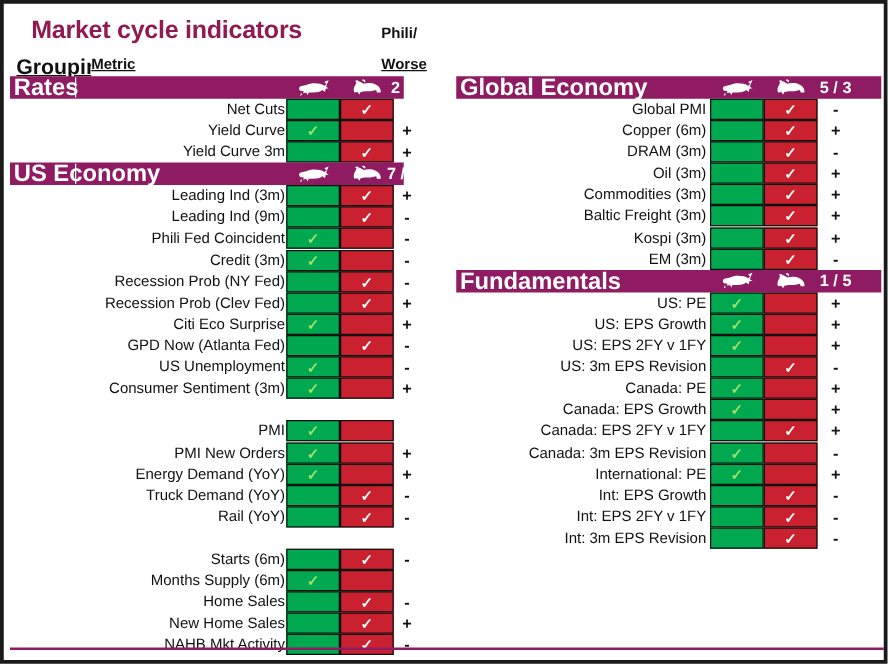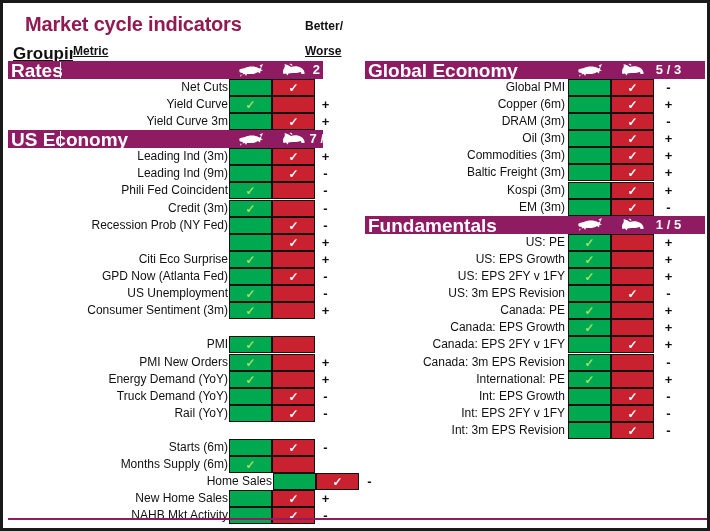--- a/index.html
+++ b/index.html
@@ -95,21 +95,21 @@
     font-size:13px;font-weight:bold;color:#111;
     text-align:center;line-height:15px;
   }
 </style>
 </head>
 <body>
 
 <div id="frame">
 
   <div id="title">Market cycle indicators</div>
-  <div id="better">Better/</div>
+  <div id="better">Phili/</div>
   <div id="worse">Worse</div>
   <div id="hdr-grouping">Grouping</div>
   <div id="hdr-metric">Metric</div>
 
   <div class="panel" id="panel-left">
       <div class="grp" style="top: 58px; left: 0px; width: 355px;">
         <div class="grp-band" style="left: 5px; width: 315px;"></div>
         <div class="grp-name" style="left: 8px;">Rates</div>
         <div class="grp-sep" style="left: 57px;"></div>
         <div class="grp-icon" style="left: 226px; width: 43px;">
@@ -206,20 +206,21 @@
       </div>
       <div class="row" style="top: 214px; width: 355px;">
         <div class="row-label" style="left: 60px; width: 165px;">Recession Prob (NY Fed)</div>
         <div class="cell bull" style="left: 226px; width: 43px;"></div>
         <div class="cell bear" style="left: 269px; width: 43px;">
           <span class="tick">✓</span>
         </div>
         <div class="delta" style="left: 300px; width: 45px;">-</div>
       </div>
       <div class="row" style="top: 231px; width: 355px;">
+        <div class="row-label" style="left: 60px; width: 165px;">Recession Prob (Clev Fed)</div>
         <div class="cell bull" style="left: 226px; width: 43px;"></div>
         <div class="cell bear" style="left: 269px; width: 43px;">
           <span class="tick">✓</span>
         </div>
         <div class="delta" style="left: 300px; width: 45px;">+</div>
       </div>
       <div class="row" style="top: 248px; width: 355px;">
         <div class="row-label" style="left: 60px; width: 165px;">Citi Eco Surprise</div>
         <div class="cell bull" style="left: 226px; width: 43px;">
           <span class="tick">✓</span>
@@ -300,21 +301,21 @@
         <div class="delta" style="left: 300px; width: 45px;">-</div>
       </div>
       <div class="row" style="top: 453px; width: 355px;">
         <div class="row-label" style="left: 60px; width: 165px;">Months Supply (6m)</div>
         <div class="cell bull" style="left: 226px; width: 43px;">
           <span class="tick">✓</span>
         </div>
         <div class="cell bear" style="left: 269px; width: 43px;"></div>
         <div class="delta" style="left: 300px; width: 45px;"></div>
       </div>
-      <div class="row" style="top: 470px; width: 355px; margin-left: 44px;">
+      <div class="row" style="top: 470px; width: 355px;">
         <div class="row-label" style="left: 60px; width: 165px;">Home Sales</div>
         <div class="cell bull" style="left: 226px; width: 43px;"></div>
         <div class="cell bear" style="left: 269px; width: 43px;">
           <span class="tick">✓</span>
         </div>
         <div class="delta" style="left: 300px; width: 45px;">-</div>
       </div>
       <div class="row" style="top: 487px; width: 355px;">
         <div class="row-label" style="left: 60px; width: 165px;">New Home Sales</div>
         <div class="cell bull" style="left: 226px; width: 43px;"></div>

